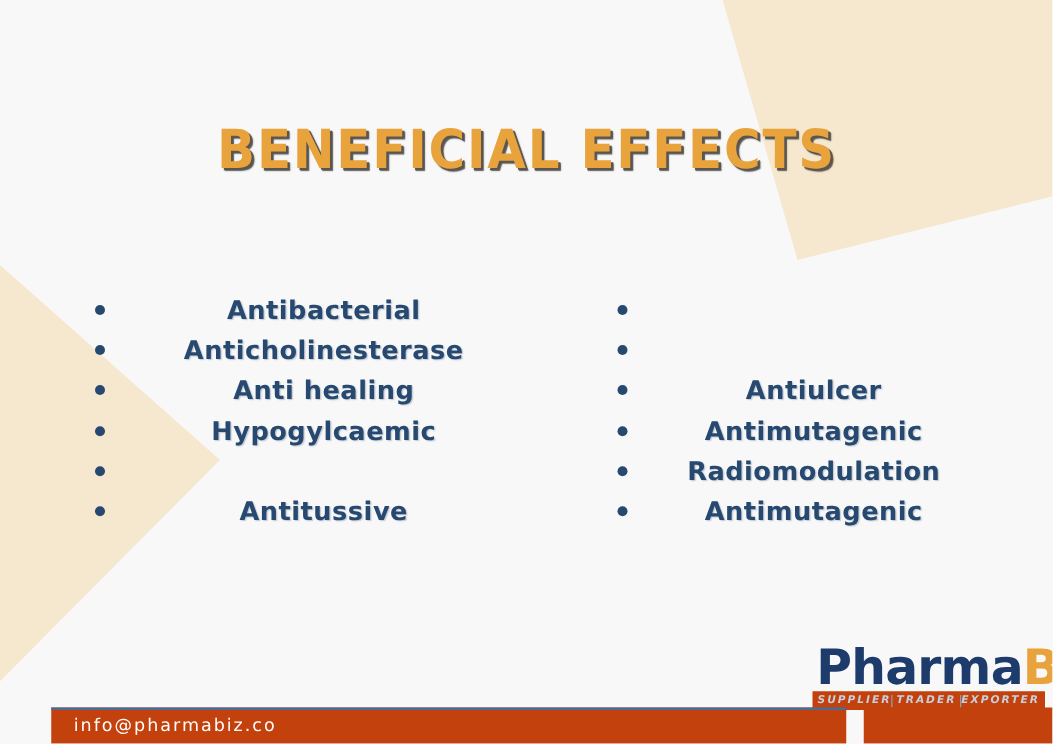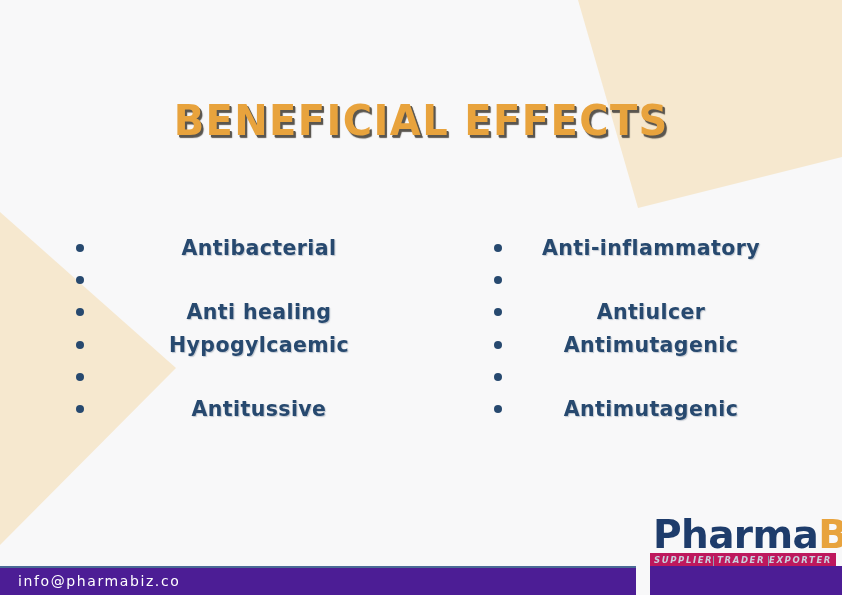--- a/index.html
+++ b/index.html
@@ -134,21 +134,21 @@
     line-height: 34px;
     white-space: nowrap;
     text-align: left;
     padding-left: 3px;
   }
   #logo-pharma { color: #1e3c6b; }
   #logo-biz    { color: #e8a33d; }
 
   #logo-tagline {
     margin-top: 1px;
-    background: #be185d;
+    background: #c2410c;
     height: 15px;
     display: flex;
     align-items: center;
     justify-content: space-between;
     padding: 5px 4px;
     box-sizing: border-box;
   }
   .tag-word {
     font-family: "DejaVu Sans", sans-serif;
     font-style: italic;
@@ -165,22 +165,23 @@
     height: 10px;
     background: #8f9db5;
     flex: 0 0 auto;
   }
 
   
   .bottom-bar {
     position: absolute;
     bottom: 0;
     height: 29px;
-    background: #4c1d95;
+    background: #c2410c;
     z-index: 7;
+    margin-left: 41px;
   }
   #bottom-bar-left {
     left: 0;
     width: 636px;
     border-top: 2px solid #4a6b96;
     box-sizing: border-box;
   }
   #bottom-bar-right {
     left: 650px;
     width: 192px;
@@ -210,20 +211,21 @@
   <div id="columns">
 
     <div class="column" id="col-left">
       <ul class="list">
         <li class="list-item">
           <span class="bullet"></span>
           <span>Antibacterial</span>
         </li>
         <li class="list-item">
           <span class="bullet"></span>
+          <span>Anticholinesterase</span>
         </li>
         <li class="list-item">
           <span class="bullet"></span>
           <span>Anti healing</span>
         </li>
         <li class="list-item">
           <span class="bullet"></span>
           <span>Hypogylcaemic</span>
         </li>
         <li class="list-item">
@@ -233,35 +235,35 @@
           <span class="bullet"></span>
           <span>Antitussive</span>
         </li>
       </ul>
     </div>
 
     <div class="column" id="col-right">
       <ul class="list">
         <li class="list-item">
           <span class="bullet"></span>
-          <span>Anti-inflammatory</span>
         </li>
         <li class="list-item">
           <span class="bullet"></span>
         </li>
         <li class="list-item">
           <span class="bullet"></span>
           <span>Antiulcer</span>
         </li>
         <li class="list-item">
           <span class="bullet"></span>
           <span>Antimutagenic</span>
         </li>
         <li class="list-item">
           <span class="bullet"></span>
+          <span>Radiomodulation</span>
         </li>
         <li class="list-item">
           <span class="bullet"></span>
           <span>Antimutagenic</span>
         </li>
       </ul>
     </div>
 
   </div>
 

